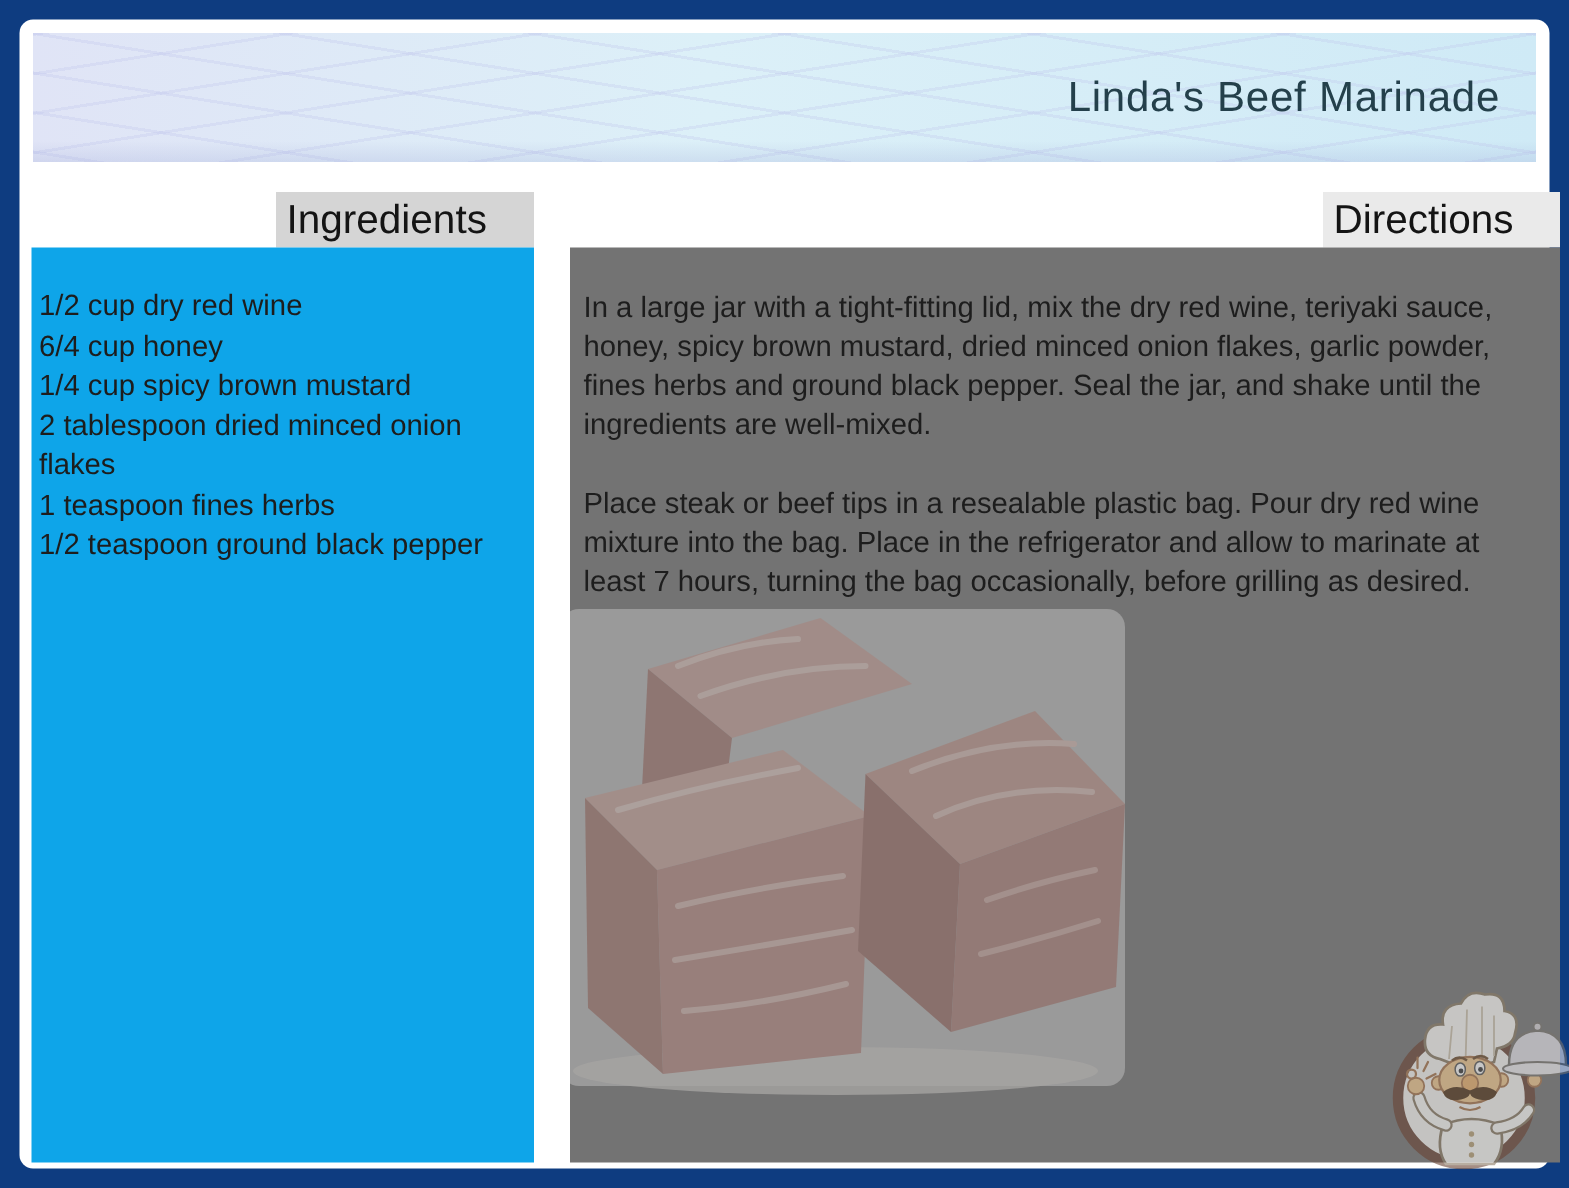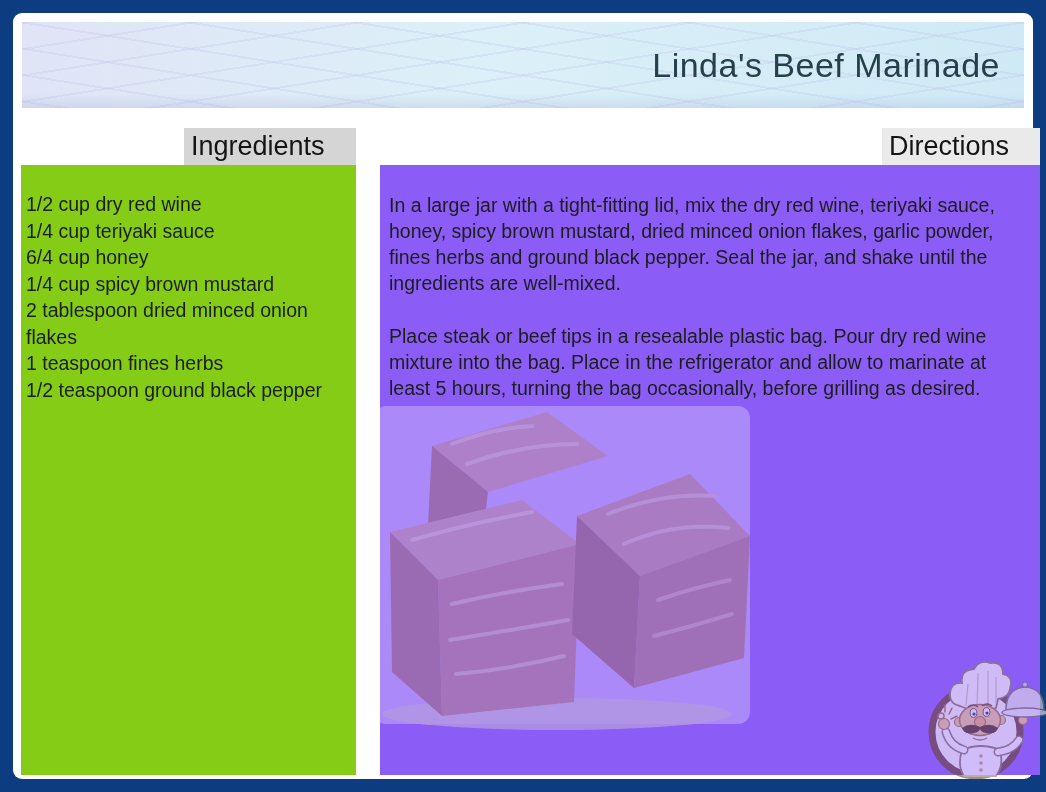--- a/index.html
+++ b/index.html
@@ -23,21 +23,21 @@
       repeating-linear-gradient(171deg, rgba(190,195,235,0.28) 0 2px, rgba(255,255,255,0) 2px 26px),
       repeating-linear-gradient(189deg, rgba(190,195,235,0.28) 0 2px, rgba(255,255,255,0) 2px 26px),
       linear-gradient(90deg, #e0e4f6 0%, #dcf0f8 45%, #cfeaf6 100%);
     display:flex; align-items:center; justify-content:flex-end;
   }
   .banner::after {
     content:""; position:absolute; left:0; right:0; bottom:0; height:14px;
     background:linear-gradient(rgba(255,255,255,0), rgba(160,170,215,0.25));
   }
   .page-title {
-    font-size:34px; color:#24404b; letter-spacing:0.5px;
+    font-size:28px; color:#24404b; letter-spacing:0.5px;
     padding-right:24px; white-space:nowrap;
   }
   
   .col {
     position:absolute; top:128px; height:647px;
     display:flex; flex-direction:column;align-items:flex-end;
   }
   .col-ingredients { left:21px;  width:335px; }
   .col-directions  { left:364px; width:660px;margin-left:16px; }
   .col-heading {
@@ -45,22 +45,22 @@
     font-size:27px; color:#141414;
     display:flex; align-items:center;
     padding-left:7px;
   }
   .col-ingredients .col-heading { width:172px; background:#d5d5d5; }
   .col-directions  .col-heading { width:158px; background:#eaeaea; }
   .col-body {
     flex:1 1 auto; position:relative; z-index:0;
     font-size:19.5px; line-height:26.5px; color:#1d1d1d;
   }
-  .col-ingredients .col-body { background:#84cc16; padding:26px 12px 0 5px; }
-  .col-directions  .col-body { background:#8b5cf6; padding:27px 36px 0 9px; line-height:26px; }
+  .col-ingredients .col-body { background:#0ea5e9; padding:26px 12px 0 5px; }
+  .col-directions  .col-body { background:#737373; padding:27px 36px 0 9px; line-height:26px; }
   .ingredient-line { min-height:26.5px; }
   .direction-para { margin:0 0 27px 0; }
   
   .beef-art {
     position:absolute; left:-8px; top:239px; width:380px; height:332px;
     z-index:-1; pointer-events:none;
   }
   .chef-art {
     position:absolute; left:544px; top:524px; width:126px; height:132px;
     z-index:1; pointer-events:none;
@@ -73,21 +73,20 @@
   <div class="canvas"></div>
 
   <div class="banner">
     <div class="page-title">Linda's Beef Marinade</div>
   </div>
 
   <div class="col col-ingredients">
     <div class="col-heading">Ingredients</div>
     <div class="col-body">
         <div class="ingredient-line">1/2 cup dry red wine</div>
-        <div class="ingredient-line">1/4 cup teriyaki sauce</div>
         <div class="ingredient-line">6/4 cup honey</div>
         <div class="ingredient-line">1/4 cup spicy brown mustard</div>
         <div class="ingredient-line">2 tablespoon dried minced onion flakes</div>
         <div class="ingredient-line">1 teaspoon fines herbs</div>
         <div class="ingredient-line">1/2 teaspoon ground black pepper</div>
       </div>
   </div>
 
   <div class="col col-directions">
     <div class="col-heading">Directions</div>
@@ -109,21 +108,21 @@
           <path d="M40,136 Q95,120 160,108" stroke="#e6cdc6" stroke-width="4" fill="none" stroke-linecap="round"></path>
 
           <path d="M205,112 L318,70 L378,132 L268,172 Z" fill="#c89a90"></path>
           <path d="M268,172 L378,132 L372,254 L262,284 Z" fill="#b3827a"></path>
           <path d="M205,112 L268,172 L262,284 L200,230 Z" fill="#a06f67"></path>
           <path d="M236,110 Q290,88 344,92 M252,140 Q300,118 356,124" stroke="#e0c2ba" stroke-width="4" fill="none" stroke-linecap="round"></path>
           <path d="M286,196 Q320,184 358,176 M282,232 Q322,222 360,210" stroke="#d4aea6" stroke-width="4" fill="none" stroke-linecap="round"></path>
         </g>
       </svg>
     <div class="direction-para">In a large jar with a tight-fitting lid, mix the dry red wine, teriyaki sauce, honey, spicy brown mustard, dried minced onion flakes, garlic powder, fines herbs and ground black pepper. Seal the jar, and shake until the ingredients are well-mixed.</div>
-        <div class="direction-para">Place steak or beef tips in a resealable plastic bag. Pour dry red wine mixture into the bag. Place in the refrigerator and allow to marinate at least 5 hours, turning the bag occasionally, before grilling as desired.</div>
+        <div class="direction-para">Place steak or beef tips in a resealable plastic bag. Pour dry red wine mixture into the bag. Place in the refrigerator and allow to marinate at least 7 hours, turning the bag occasionally, before grilling as desired.</div>
       </div>
 
     <svg class="chef-art" viewBox="0 0 126 132">
       <g opacity="0.6">
         <circle cx="52" cy="80" r="44" fill="#fbf9f5" stroke="#6a4434" stroke-width="7"></circle>
 
         <path d="M36,54 Q25,52 26,41 Q27,30 38,31 Q36,18 50,17 Q55,7 66,11 Q79,9 79,22 Q90,24 86,37 Q85,45 74,47 L72,56 Q54,62 36,54 Z" fill="#fdfcf9" stroke="#8a7a64" stroke-width="1.8"></path>
         <path d="M44,32 L42,54 M54,21 L53,57 M64,19 L64,58 M72,25 L72,52" stroke="#cfc3ae" stroke-width="1.2"></path>
 
         <circle cx="35" cy="70" r="4.5" fill="#f2c98e" stroke="#a8734a" stroke-width="1.2"></circle>

